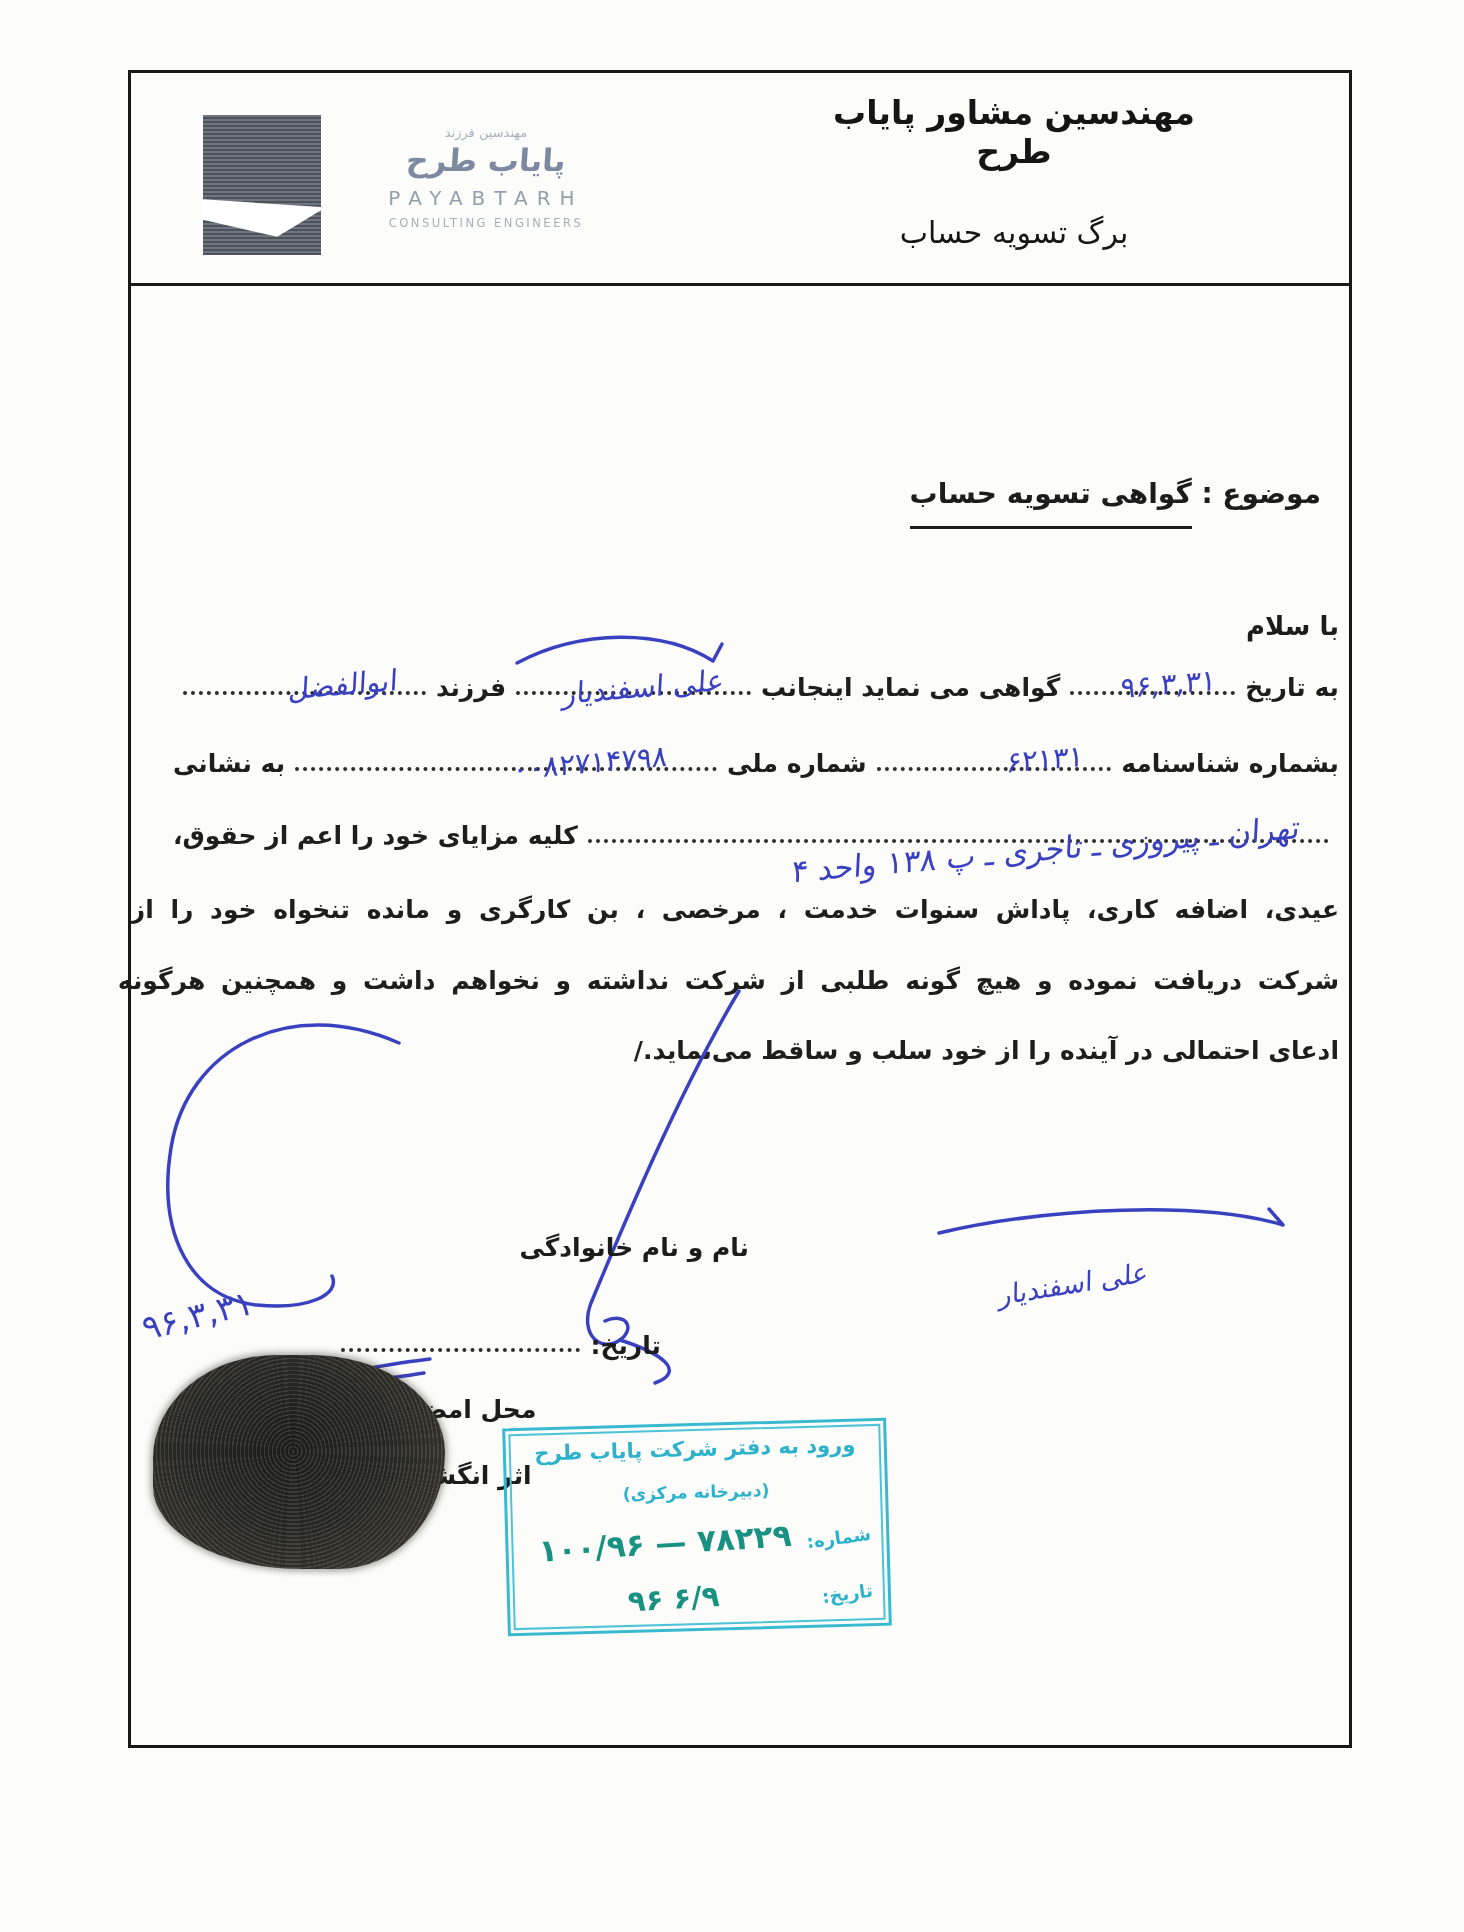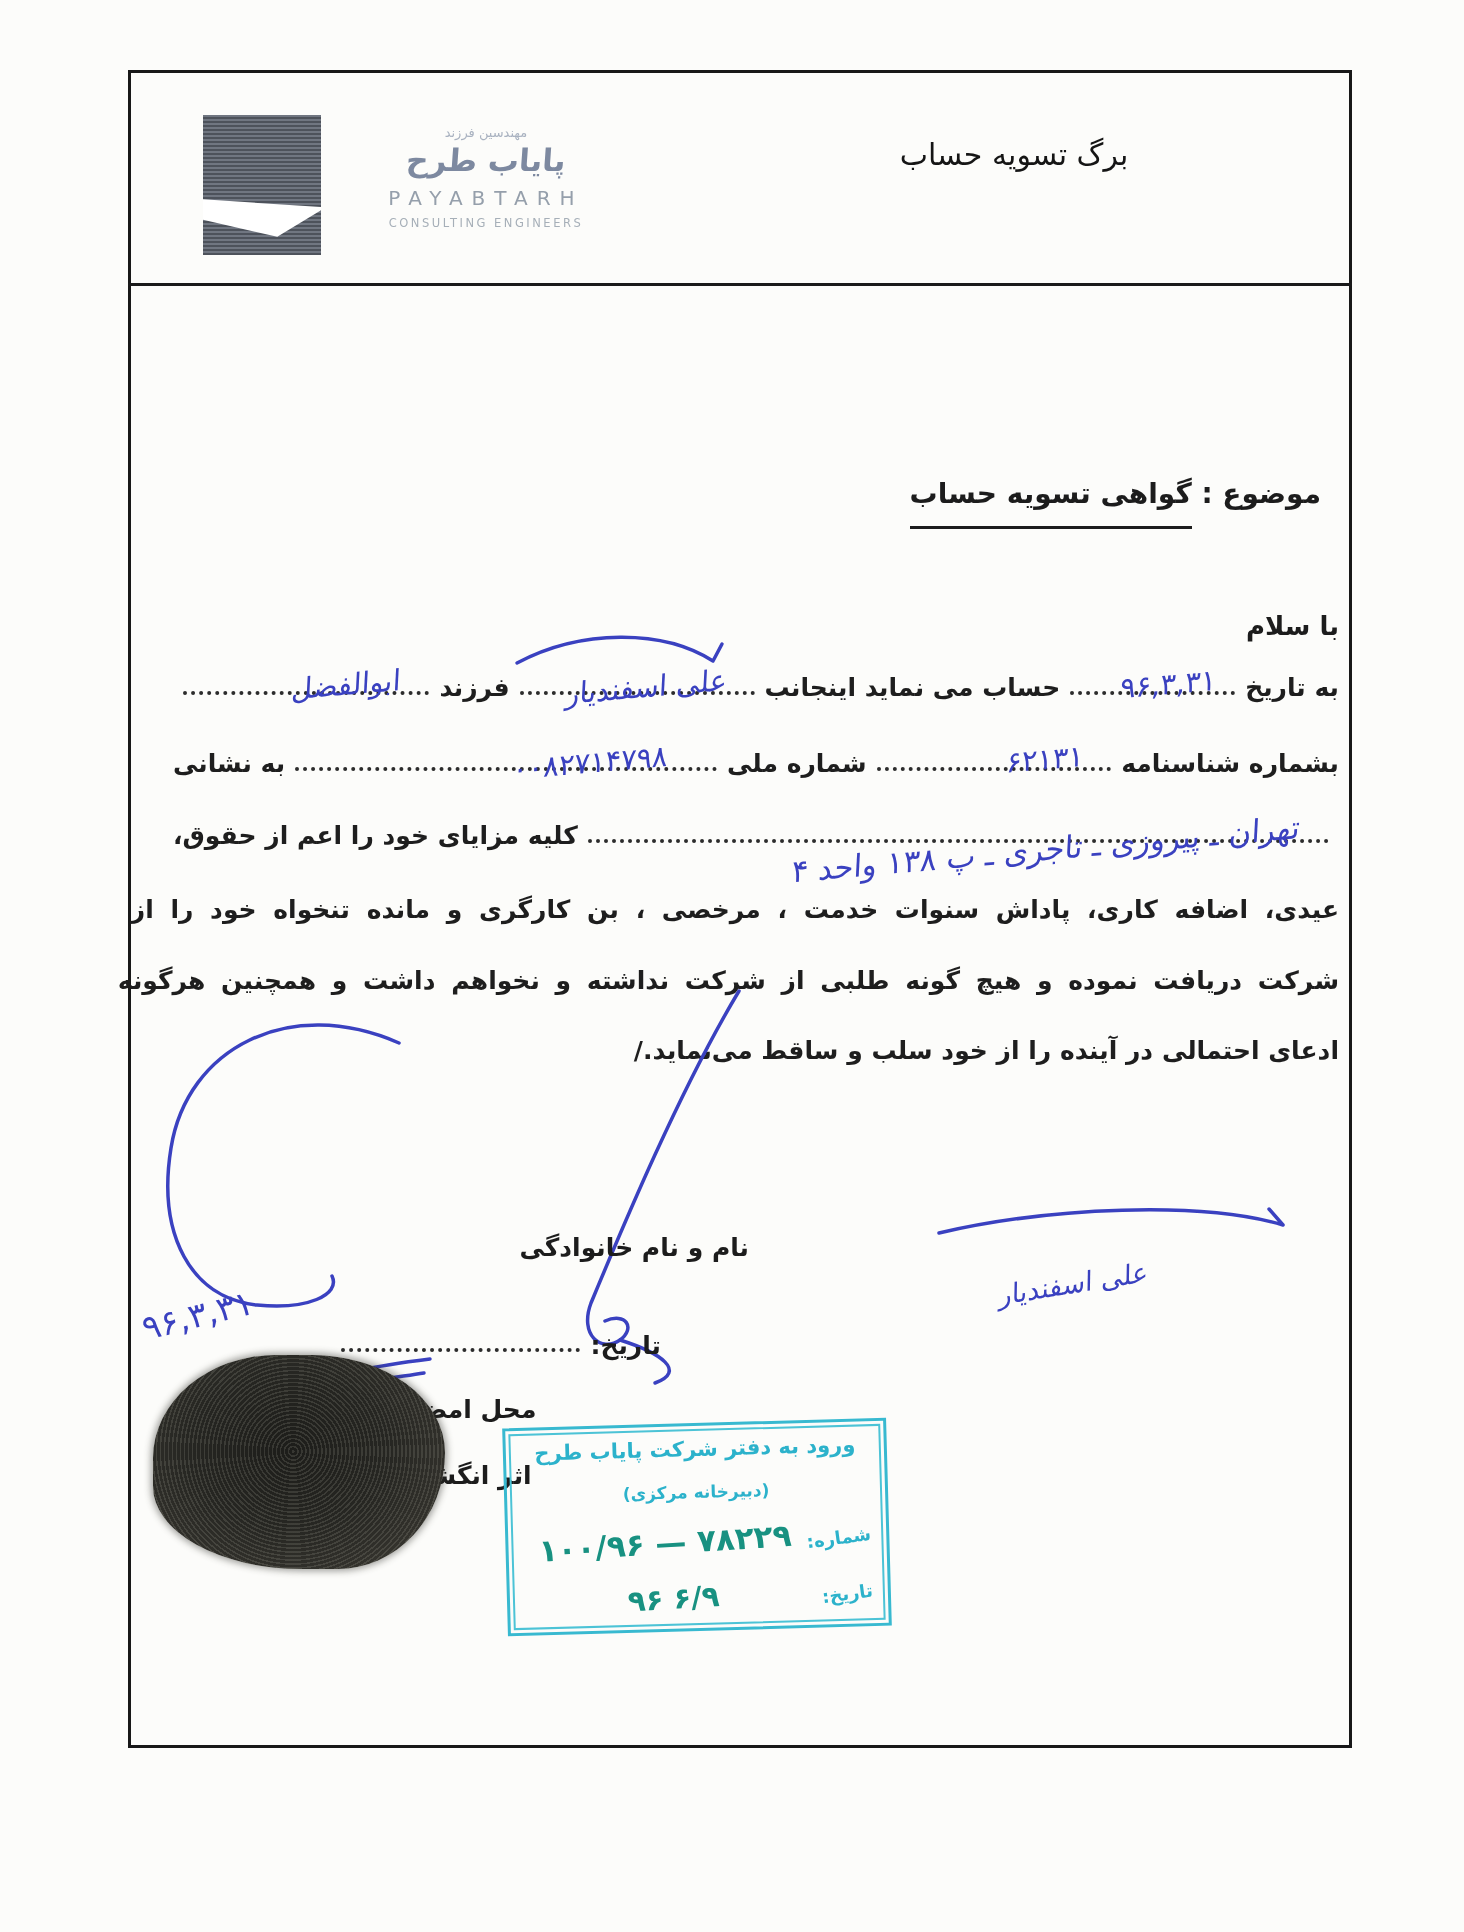--- a/index.html
+++ b/index.html
@@ -115,36 +115,37 @@
   <div class="logo-box">
     <div class="logo-swoosh"></div>
   </div>
   <div class="logo-text">
     <div class="logo-fa-small">مهندسین فرزند</div>
     <div class="logo-fa">پایاب طرح</div>
     <div class="logo-en">PAYABTARH</div>
     <div class="logo-en-sub">CONSULTING ENGINEERS</div>
   </div>
   <div class="titles">
+    <div class="title1">مهندسین مشاور پایاب طرح</div>
     <div class="title2">برگ تسویه حساب</div>
   </div>
   <div class="header-divider"></div>
 
   <div class="subject">
     <span>موضوع : </span><span class="u">گواهی تسویه حساب</span>
   </div>
 
   <div class="salutation">با سلام</div>
 
   <div class="bline" style="top:600px;">
     <span class="txt">به تاریخ</span>
     <span class="blank" style="flex:0 0 165px;">
       <span class="hand" dir="ltr">۹۶,۳,۳۱</span>
     </span>
-    <span class="txt">حساب می نماید اینجانب</span>
+    <span class="txt">گواهی می نماید اینجانب</span>
     <span class="blank" style="flex:0 0 235px;">
       <span class="hand">علی اسفندیار</span>
     </span>
     <span class="txt">فرزند</span>
     <span class="blank">
       <span class="hand">ابوالفضل</span>
     </span>
   </div>
 
   <div class="bline" style="top:676px;">

